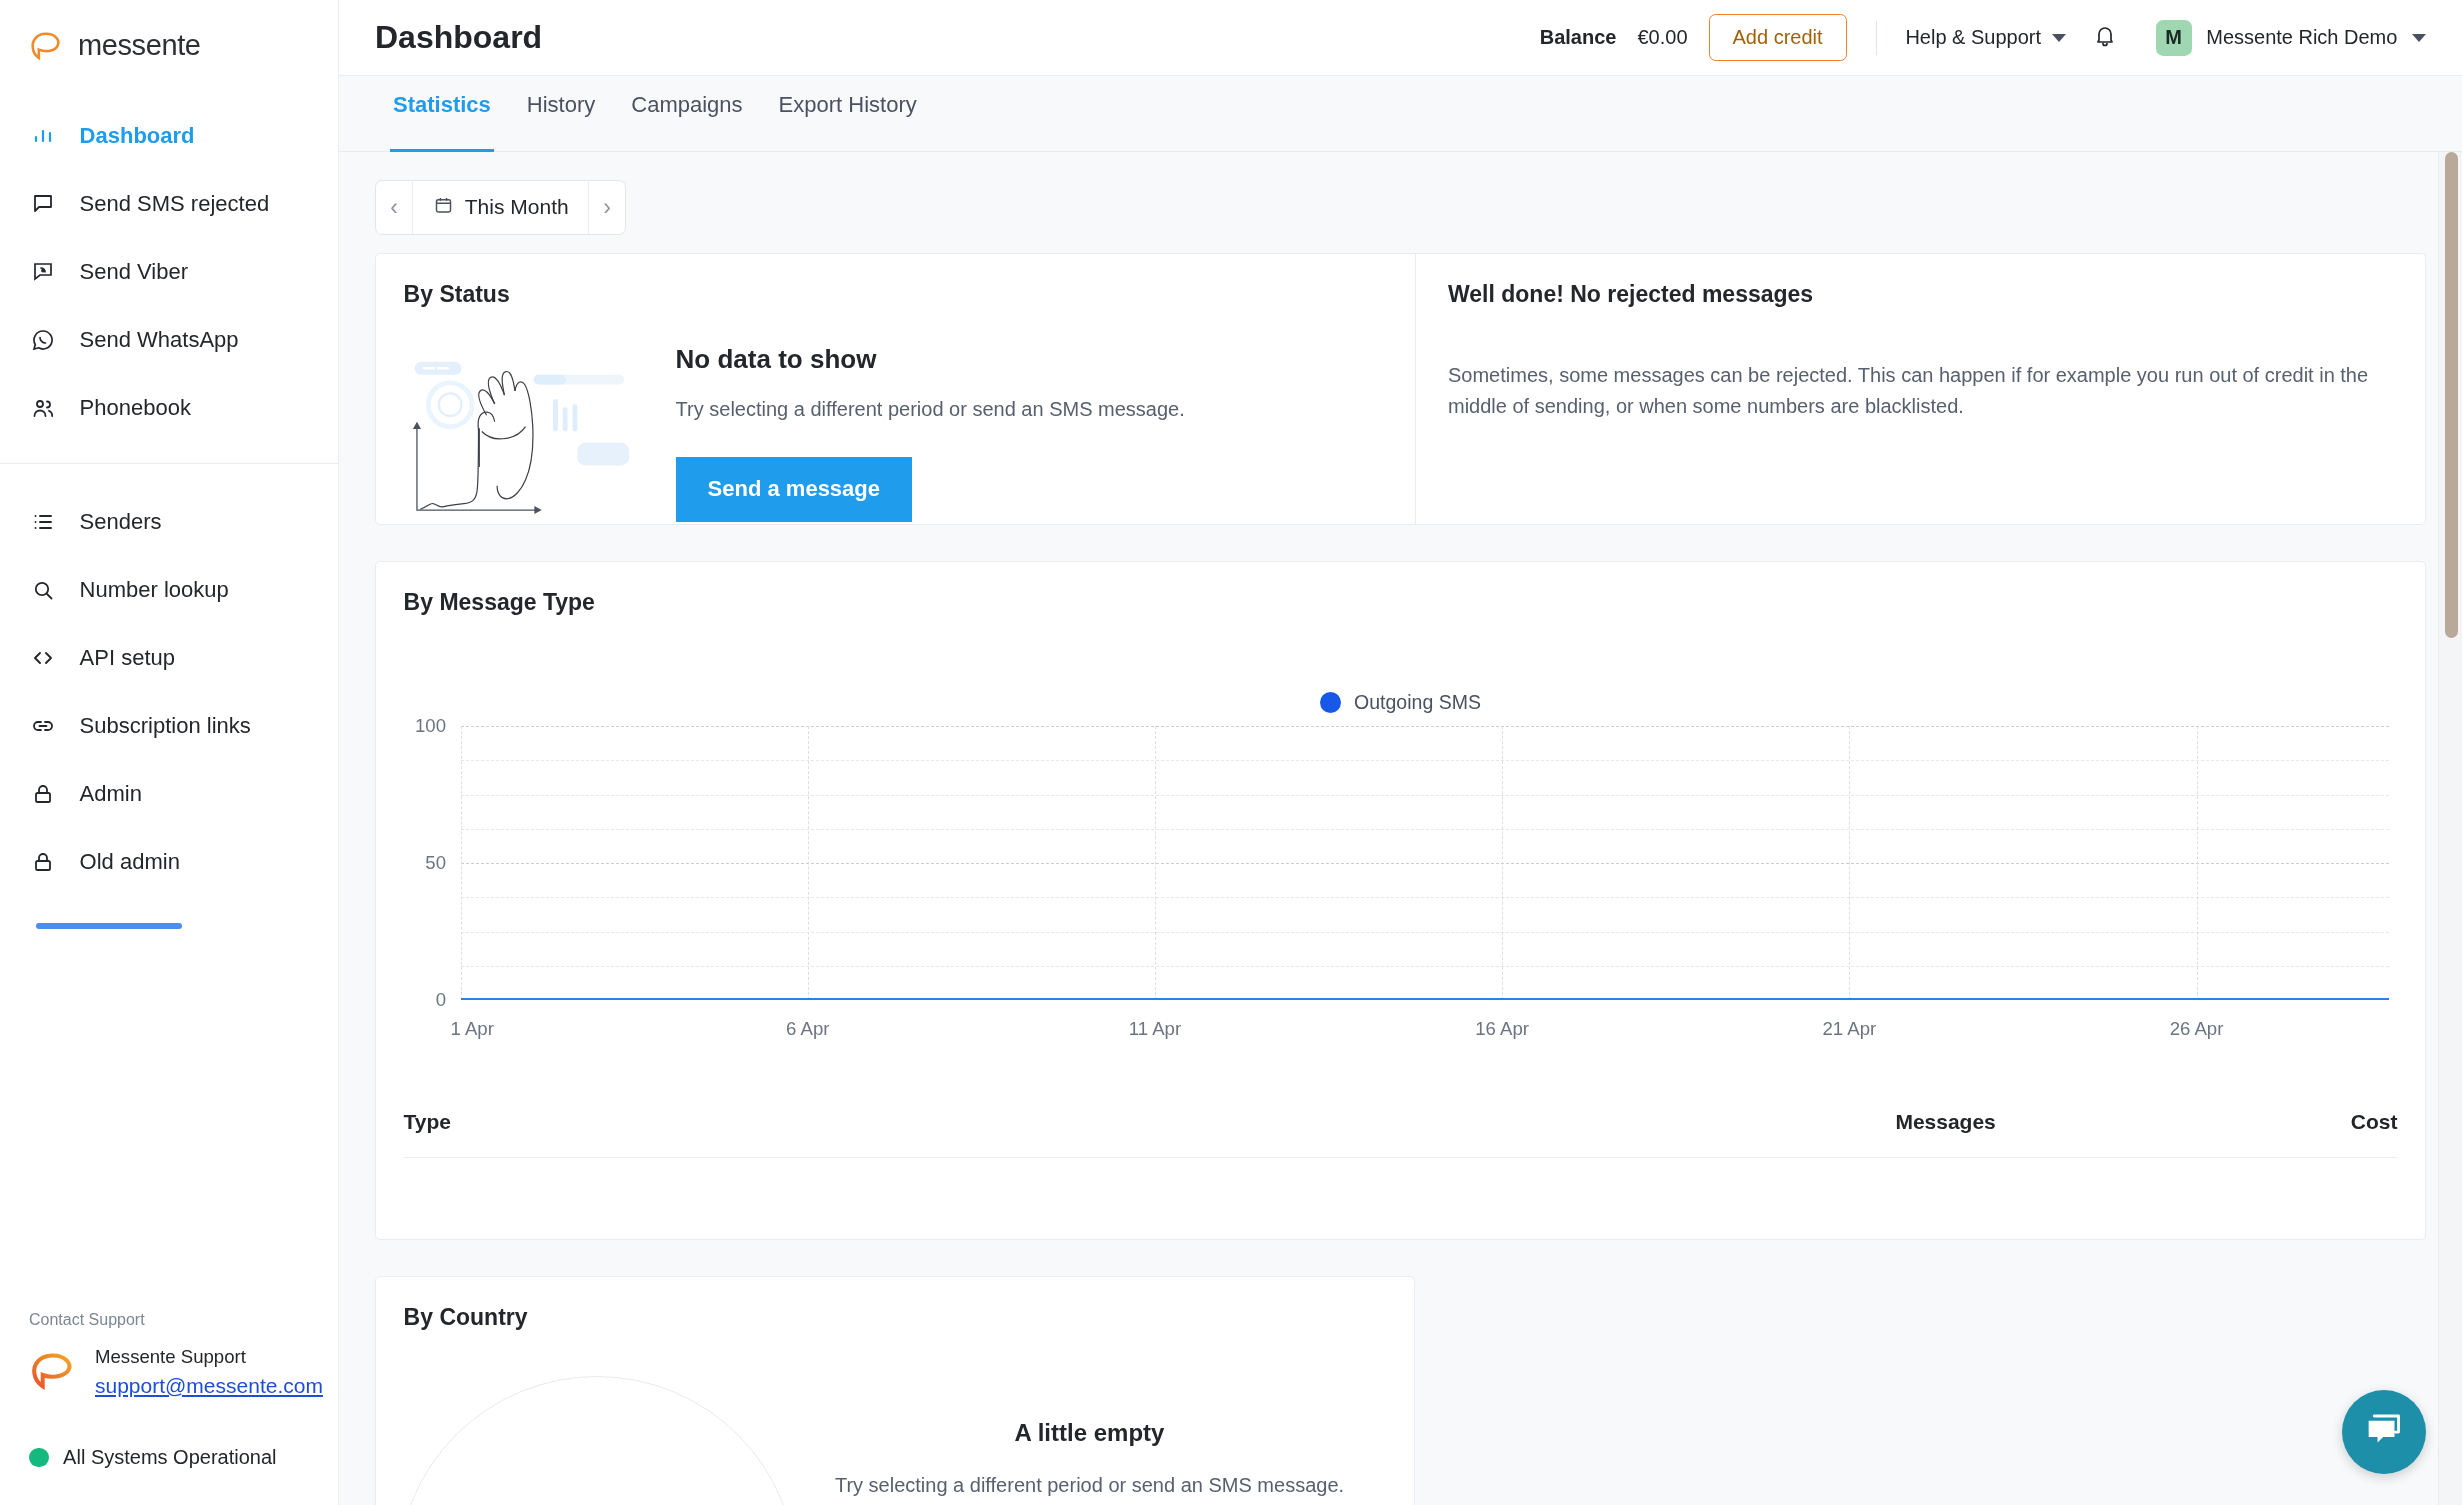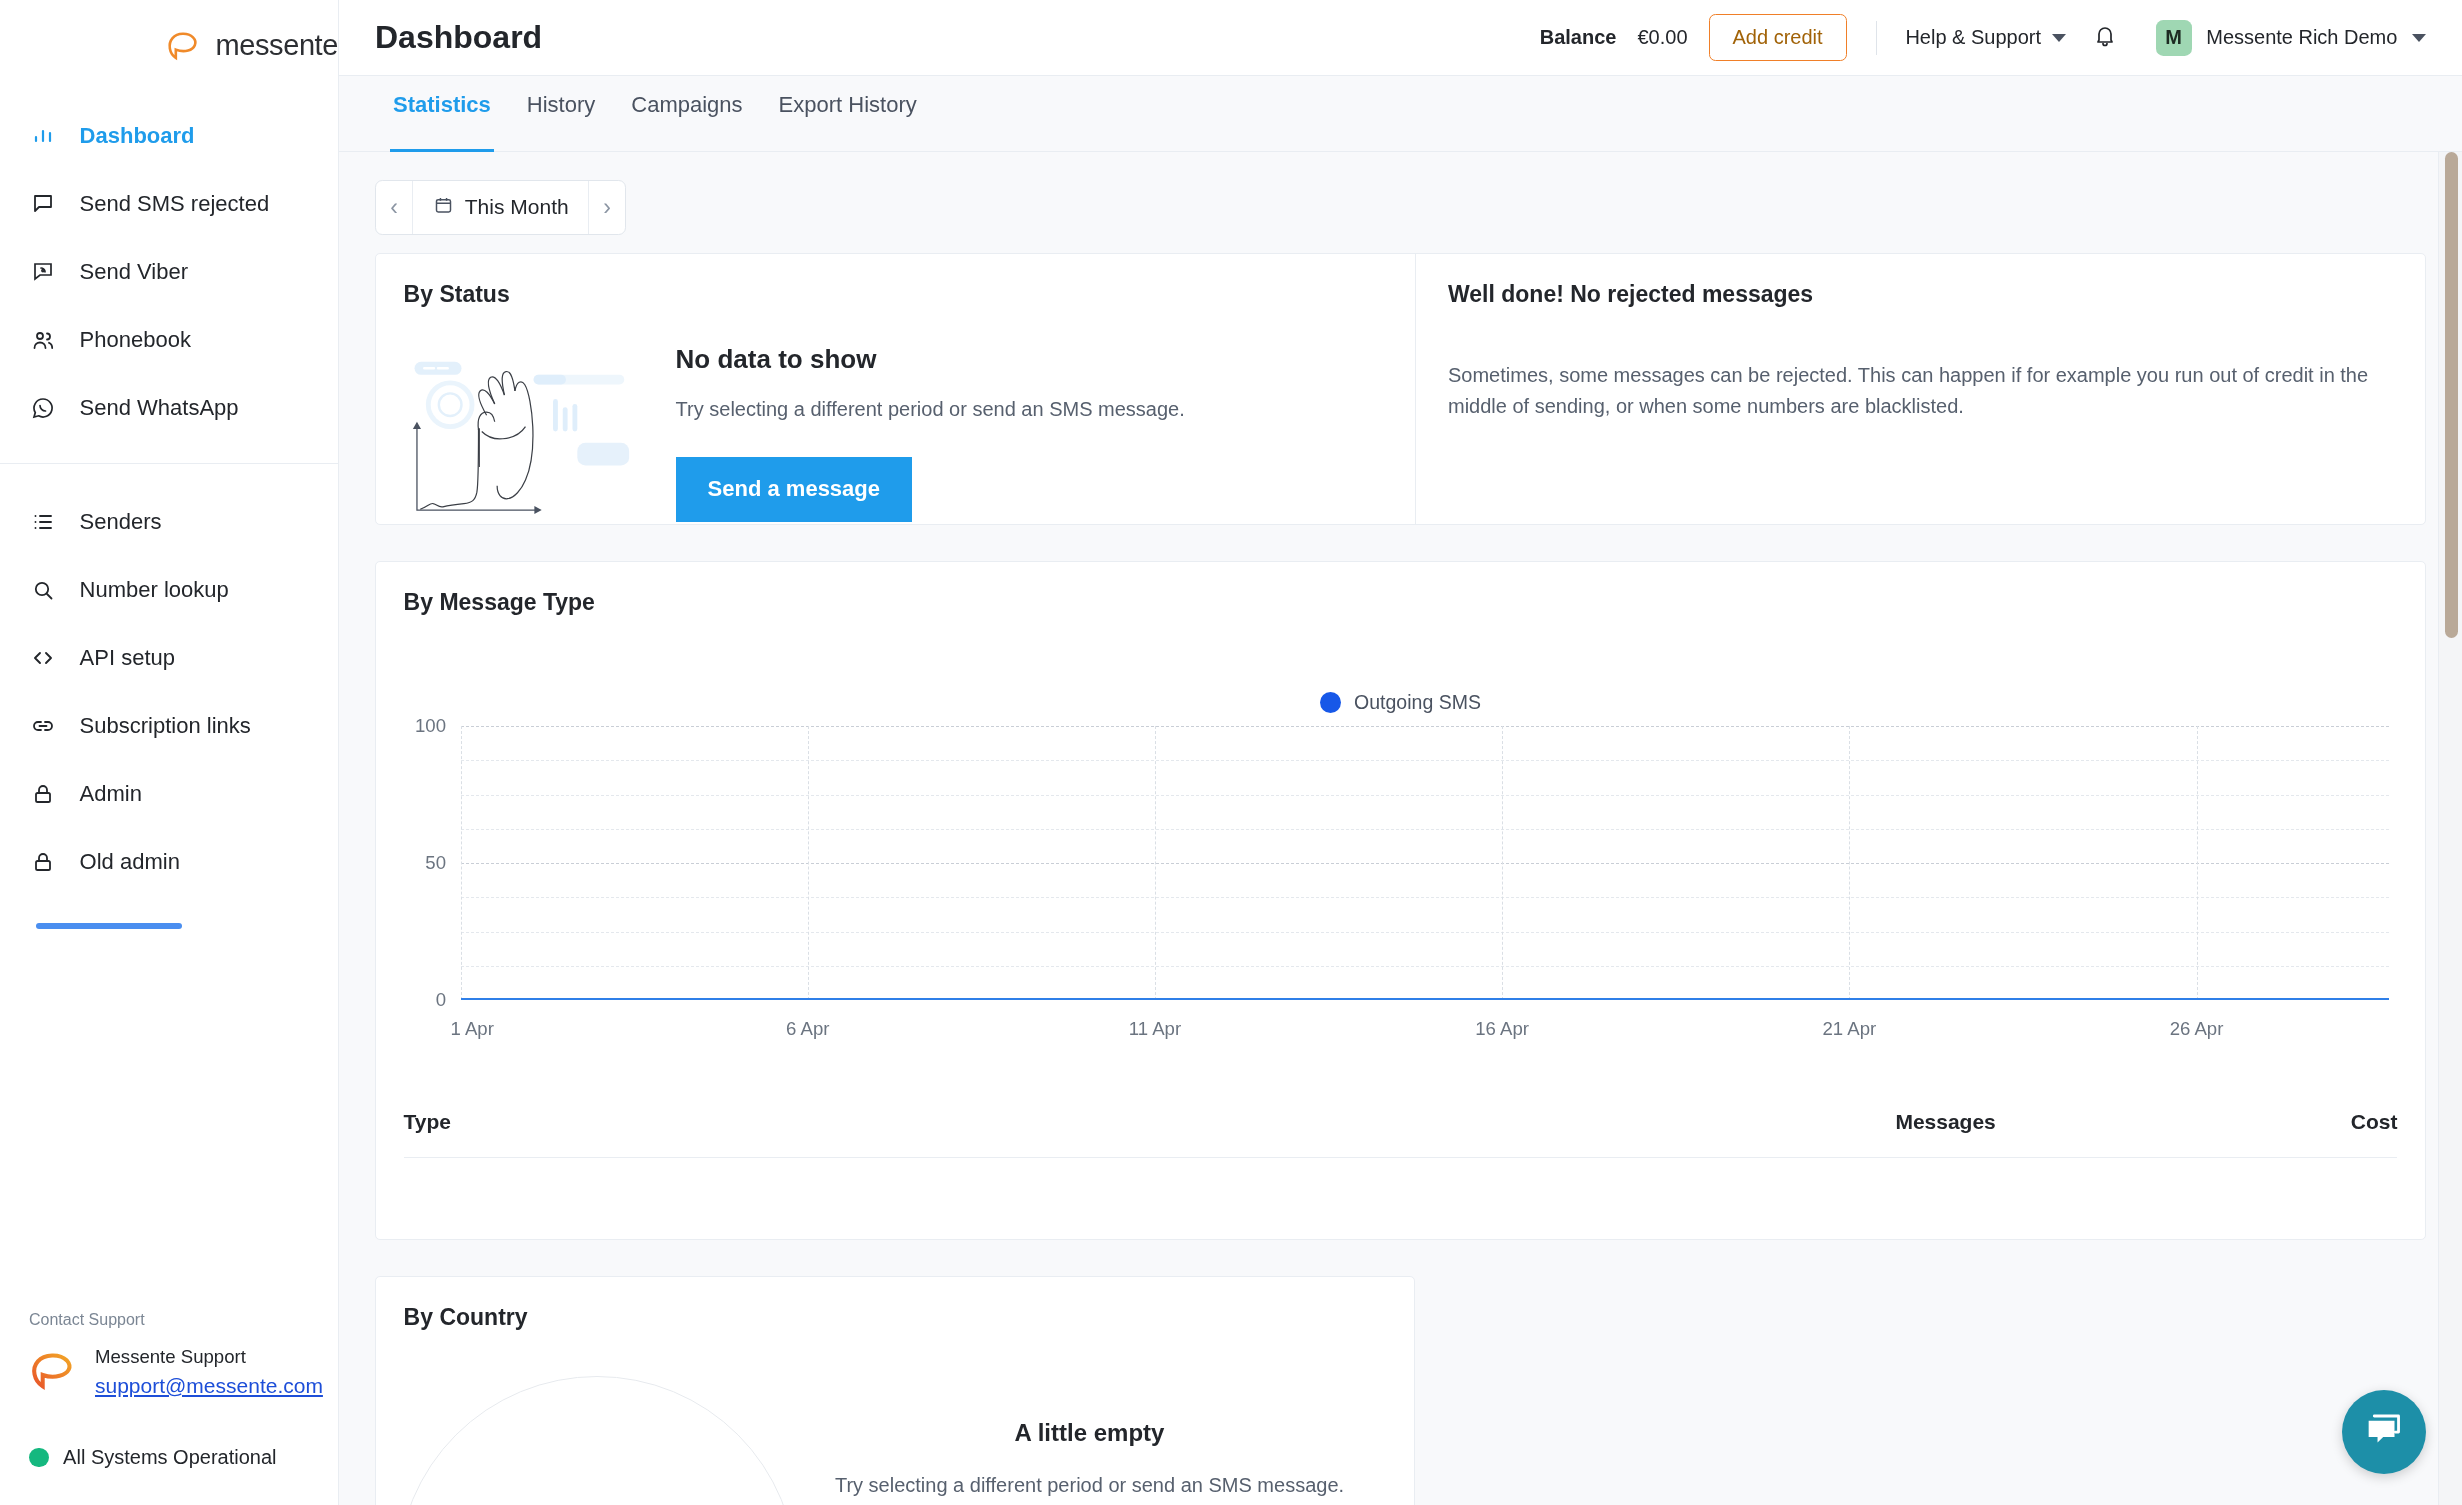--- a/index.html
+++ b/index.html
@@ -12,21 +12,21 @@
   .app { display: flex; width: 2462px; height: 1506px; position: relative; }
 
   
   .sidebar {
     width: 339px; height: 1506px; flex: 0 0 339px;
     background: #ffffff;
     border-right: 0.8px solid #e9edf2;
     display: flex; flex-direction: column;
     position: relative;
   }
-  .logo-row { height: 91px; display: flex; align-items: center; padding-left: 29px; gap: 13px; justify-content: flex-end; }
+  .logo-row { height: 91px; display: flex; align-items: center; padding-left: 29px; gap: 13px; }
   .logo-mark { width: 36px; height: 32px; flex: 0 0 36px; }
   .logo-text { font-size: 29px; color: #2d2f33; letter-spacing: -0.4px; }
 
   .nav-group { padding: 11.3px 0 0 0; }
   .nav-group.g2 { border-top: 0.8px solid #e9edf2; margin-top: 21px; padding-top: 24px; }
   .nav-item {
     height: 68px; display: flex; align-items: center; gap: 23px;
     padding-left: 29px; cursor: pointer; color: #23262b; font-size: 22px;
   }
   .nav-item .ico { width: 27.6px; height: 27.6px; flex: 0 0 27.6px; display: flex; align-items: center; justify-content: center; }
@@ -192,37 +192,37 @@
           <svg viewBox="0 0 24 24" fill="none" stroke="#23262b" stroke-width="1.7">
               <path d="M4 4h16v11H9l-5 4z"></path>
               <path d="M10 8c2 0 4 1.6 4 3.8" stroke-linecap="round"></path>
               <circle cx="12" cy="10.6" r="1.1"></circle>
             </svg>
         </span>
         <span>Send Viber</span>
       </div>
       <div class="nav-item">
         <span class="ico">
+          <svg viewBox="0 0 24 24" fill="none" stroke="#23262b" stroke-width="1.7">
+              <path d="M12 3a9 9 0 0 0-7.7 13.6L3 21l4.6-1.2A9 9 0 1 0 12 3z"></path>
+              <path d="M9 9.5c0 3 2.5 5.5 5.5 5.5" stroke-linecap="round"></path>
+            </svg>
+        </span>
+        <span>Send WhatsApp</span>
+      </div>
+      <div class="nav-item">
+        <span class="ico">
           <svg viewBox="0 0 24 24" fill="none" stroke="#23262b" stroke-width="1.8" stroke-linecap="round">
               <circle cx="9" cy="8" r="3"></circle>
               <path d="M3.5 20c0-3.3 2.5-5.5 5.5-5.5s5.5 2.2 5.5 5.5"></path>
               <path d="M16 5.5c1.8 0 3 1.3 3 3s-1.2 3-3 3"></path>
               <path d="M18 14.8c2 .7 3.2 2.6 3.2 5.2"></path>
             </svg>
         </span>
         <span>Phonebook</span>
-      </div>
-      <div class="nav-item">
-        <span class="ico">
-          <svg viewBox="0 0 24 24" fill="none" stroke="#23262b" stroke-width="1.7">
-              <path d="M12 3a9 9 0 0 0-7.7 13.6L3 21l4.6-1.2A9 9 0 1 0 12 3z"></path>
-              <path d="M9 9.5c0 3 2.5 5.5 5.5 5.5" stroke-linecap="round"></path>
-            </svg>
-        </span>
-        <span>Send WhatsApp</span>
       </div>
     </nav>
 
     <nav class="nav-group g2">
       <div class="nav-item">
         <span class="ico">
           <svg viewBox="0 0 24 24" fill="none" stroke="#23262b" stroke-width="1.9" stroke-linecap="round">
               <path d="M9 6h11M9 12h11M9 18h11M4.5 6h.01M4.5 12h.01M4.5 18h.01"></path>
             </svg>
         </span>

